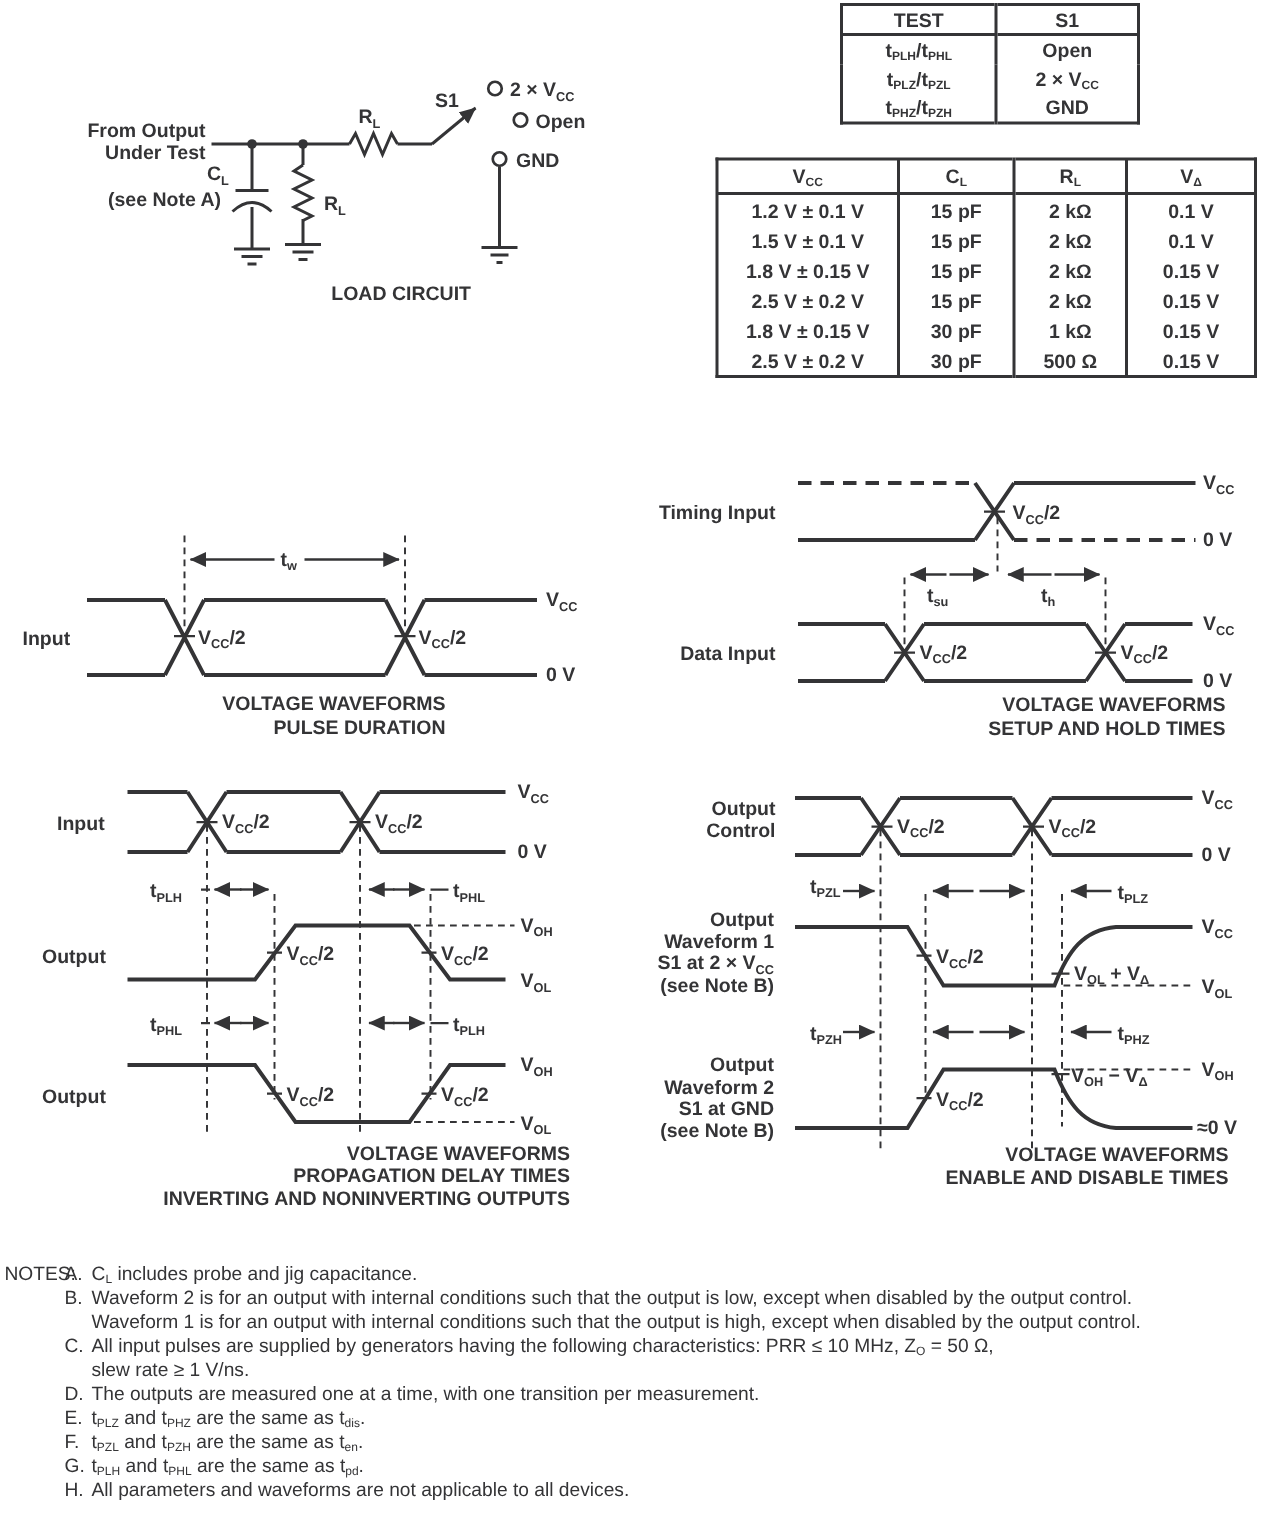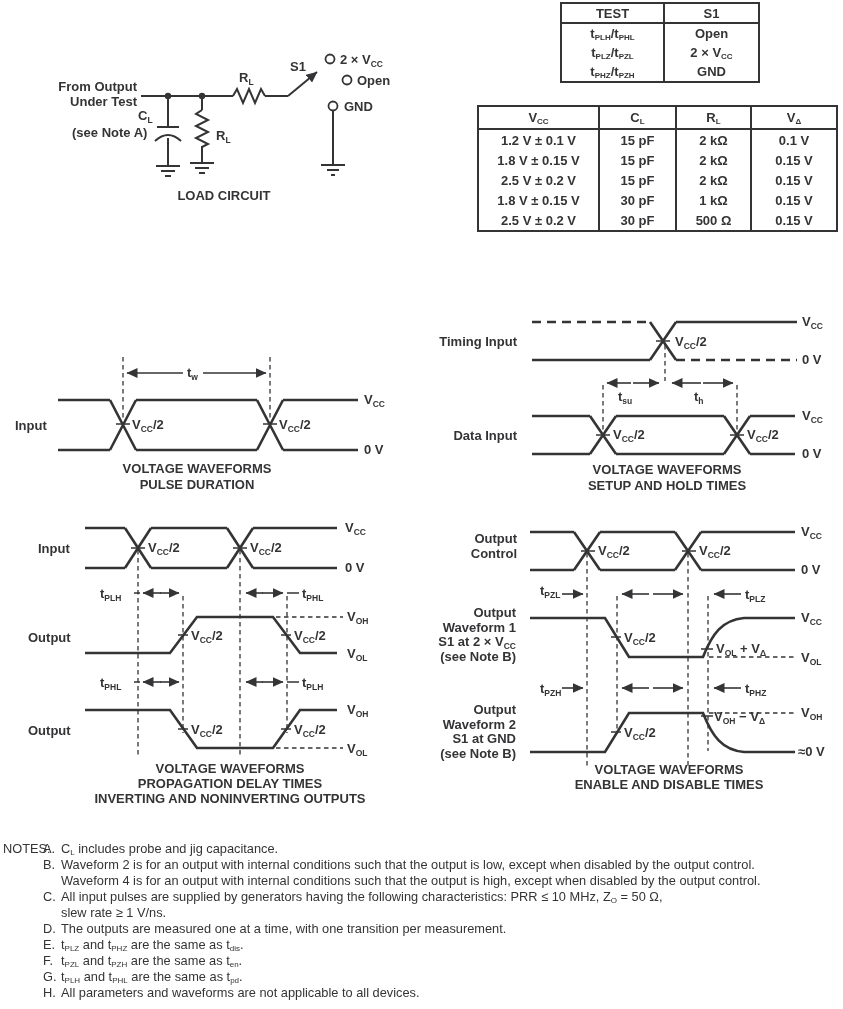--- a/index.html
+++ b/index.html
@@ -11,21 +11,21 @@
   .w3{stroke:var(--ink);stroke-width:2.6;fill:none;}
   .dashrail{stroke:var(--ink);stroke-width:2.6;fill:none;stroke-dasharray:9,6;}
   .dash{stroke:var(--ink);stroke-width:1.3;fill:none;stroke-dasharray:4.5,3.5;}
   .arr{stroke:var(--ink);stroke-width:1.6;}
   .tick{stroke:var(--ink);stroke-width:1.5;}
   .dot{fill:var(--ink);}
   .term{stroke:var(--ink);stroke-width:1.8;fill:#fff;}
   .lbl{position:absolute;font-weight:bold;font-size:13px;line-height:15px;white-space:nowrap;color:var(--ink);}
   .lbl sub{font-size:8.5px;line-height:0;vertical-align:-3px;letter-spacing:0;}
   .rt{text-align:right;}
-  .ctr{text-align:center;white-space:normal;}
+  .ctr{text-align:right;white-space:normal;}
   .dtable{position:absolute;border-collapse:collapse;table-layout:fixed;
           border:2px solid var(--ink);font-weight:bold;font-size:13px;color:var(--ink);text-align:center;}
   .dtable th,.dtable td{border-left:2px solid var(--ink);padding:0;}
   .dtable th:first-child,.dtable td:first-child{border-left:0;}
   .dtable thead th{border-bottom:2px solid var(--ink);}
   .dtable sub{font-size:8px;line-height:0;vertical-align:-2px;}
   #test-table thead th{height:18px;}
   #test-table tbody td{height:19px;}
   #cond-table thead th{height:21px;}
   #cond-table tbody td{height:20px;}
@@ -179,20 +179,26 @@
       <tr>
         <th>V<sub>CC</sub></th>
         <th>C<sub>L</sub></th>
         <th>R<sub>L</sub></th>
         <th>V<sub>Δ</sub></th>
       </tr>
     </thead>
     <tbody>
       <tr>
         <td>1.2 V ± 0.1 V</td>
+          <td>15 pF</td>
+          <td>2 kΩ</td>
+          <td>0.1 V</td>
+      </tr>
+      <tr>
+        <td>1.5 V ± 0.1 V</td>
           <td>15 pF</td>
           <td>2 kΩ</td>
           <td>0.1 V</td>
       </tr>
       <tr>
         <td>1.8 V ± 0.15 V</td>
           <td>15 pF</td>
           <td>2 kΩ</td>
           <td>0.15 V</td>
       </tr>
@@ -305,21 +311,21 @@
       <span class="nt">C<sub>L</sub> includes probe and jig capacitance.</span>
     </div>
     <div class="nrow">
       <span class="np"></span>
       <span class="nl">B.</span>
       <span class="nt">Waveform 2 is for an output with internal conditions such that the output is low, except when disabled by the output control.</span>
     </div>
     <div class="nrow">
       <span class="np"></span>
       <span class="nl"></span>
-      <span class="nt">Waveform 4 is for an output with internal conditions such that the output is high, except when disabled by the output control.</span>
+      <span class="nt">Waveform 1 is for an output with internal conditions such that the output is high, except when disabled by the output control.</span>
     </div>
     <div class="nrow">
       <span class="np"></span>
       <span class="nl">C.</span>
       <span class="nt">All input pulses are supplied by generators having the following characteristics: PRR ≤ 10 MHz, Z<sub>O</sub> = 50 Ω,</span>
     </div>
     <div class="nrow">
       <span class="np"></span>
       <span class="nl"></span>
       <span class="nt">slew rate ≥ 1 V/ns.</span>

